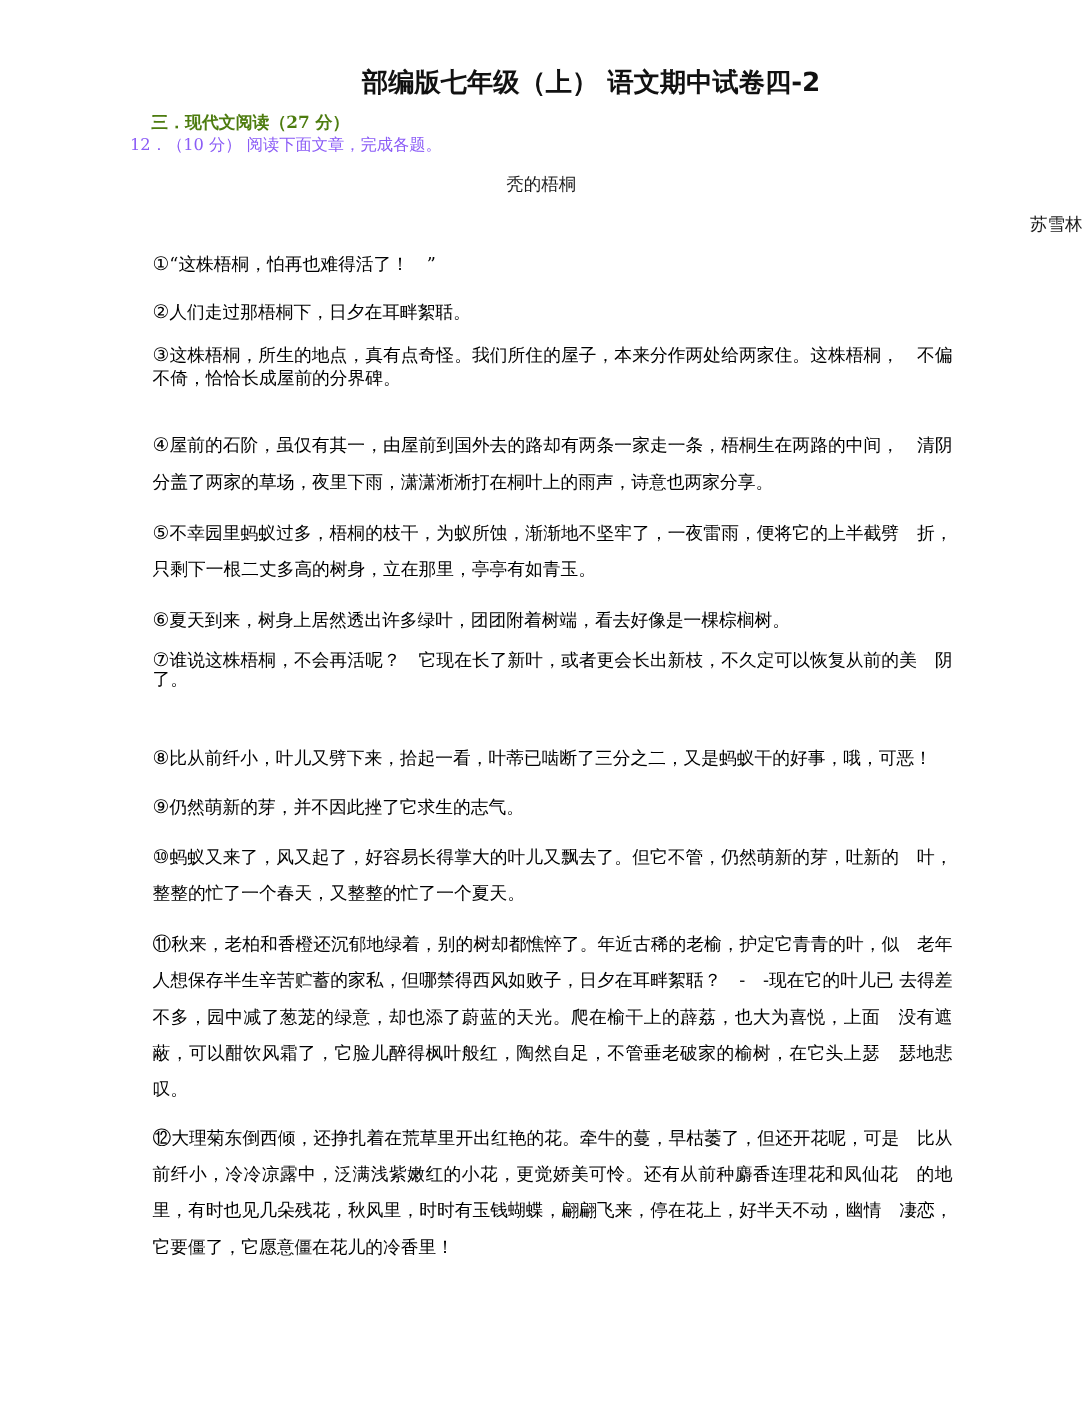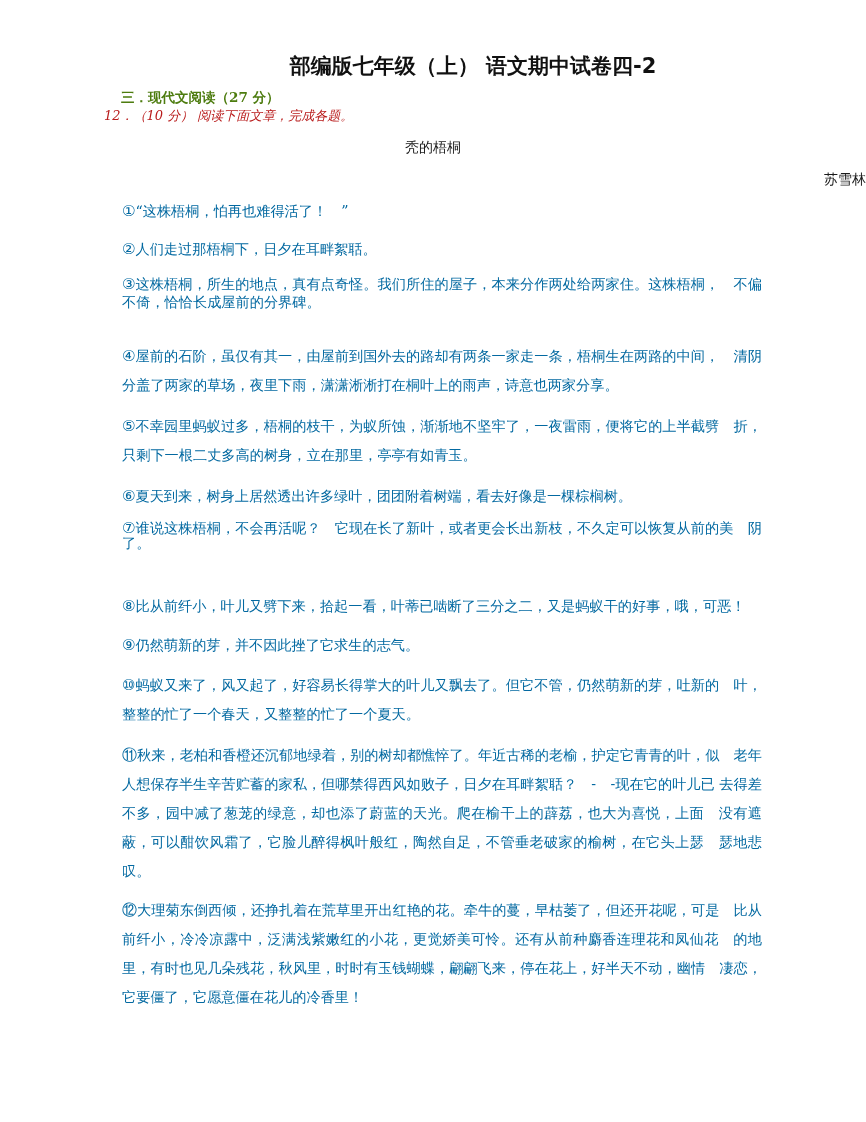--- a/index.html
+++ b/index.html
@@ -12,34 +12,34 @@
     position: absolute; top: 52px; left: 0; width: 866px; text-align: center;
     font-family: "DejaVu Sans", "Liberation Sans", sans-serif;
     font-weight: bold; font-size: 21px; letter-spacing: 0px; color: #111; margin-left: 40px;
   }
   .section {
     position: absolute; top: 89px; left: 104px;
     font-weight: bold; font-size: 13.5px; color: #4d7c0f; margin-left: 17px;
   }
   .question {
     position: absolute; top: 107px; left: 104px;
-    font-size: 13px; color: #b91c1c; font-style: italic;
+    font-size: 13px; color: #8b5cf6;
   }
   .article-title {
     position: absolute; top: 139px; left: 0; width: 866px; text-align: center;
     font-size: 14px;
   }
   .article-author {
     position: absolute; top: 171px; left: 0; width: 866px; text-align: right;
     font-size: 14px;
   }
   .para {
     position: absolute; left: 122px; width: 640px;
     font-size: 14.2px; line-height: 29px; text-align: justify;
-    color: #0369a1;
+    color: #000000;
   }
   .num { font-family: "DejaVu Sans", sans-serif; font-size: 15px; }
 </style>
 </head>
 <body>
 
 <div>
   <div class="title">部编版七年级（上） 语文期中试卷四-2</div>
   <div class="section">三．现代文阅读（27  分）</div>
   <div class="question">12．（10  分）  阅读下面文章，完成各题。</div>

